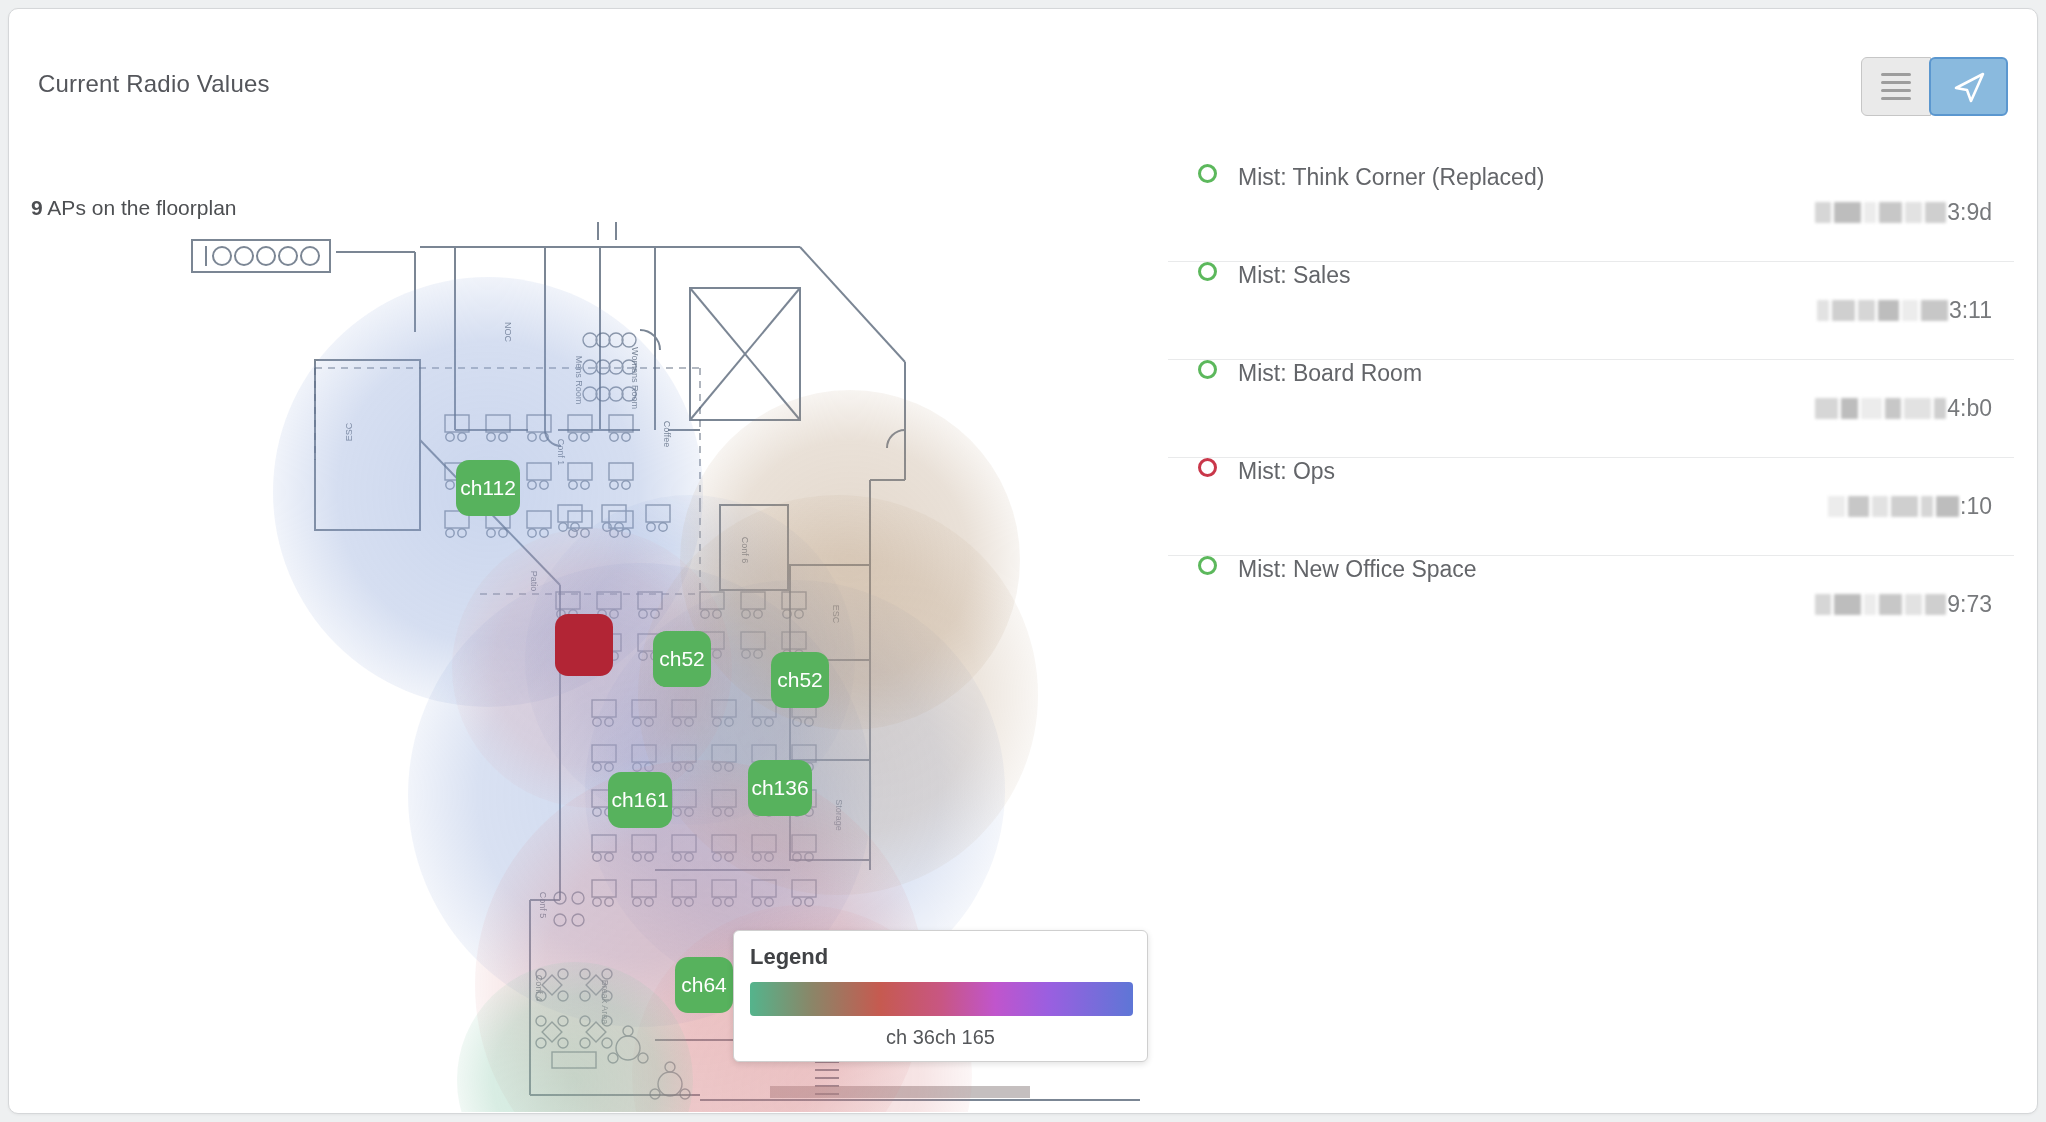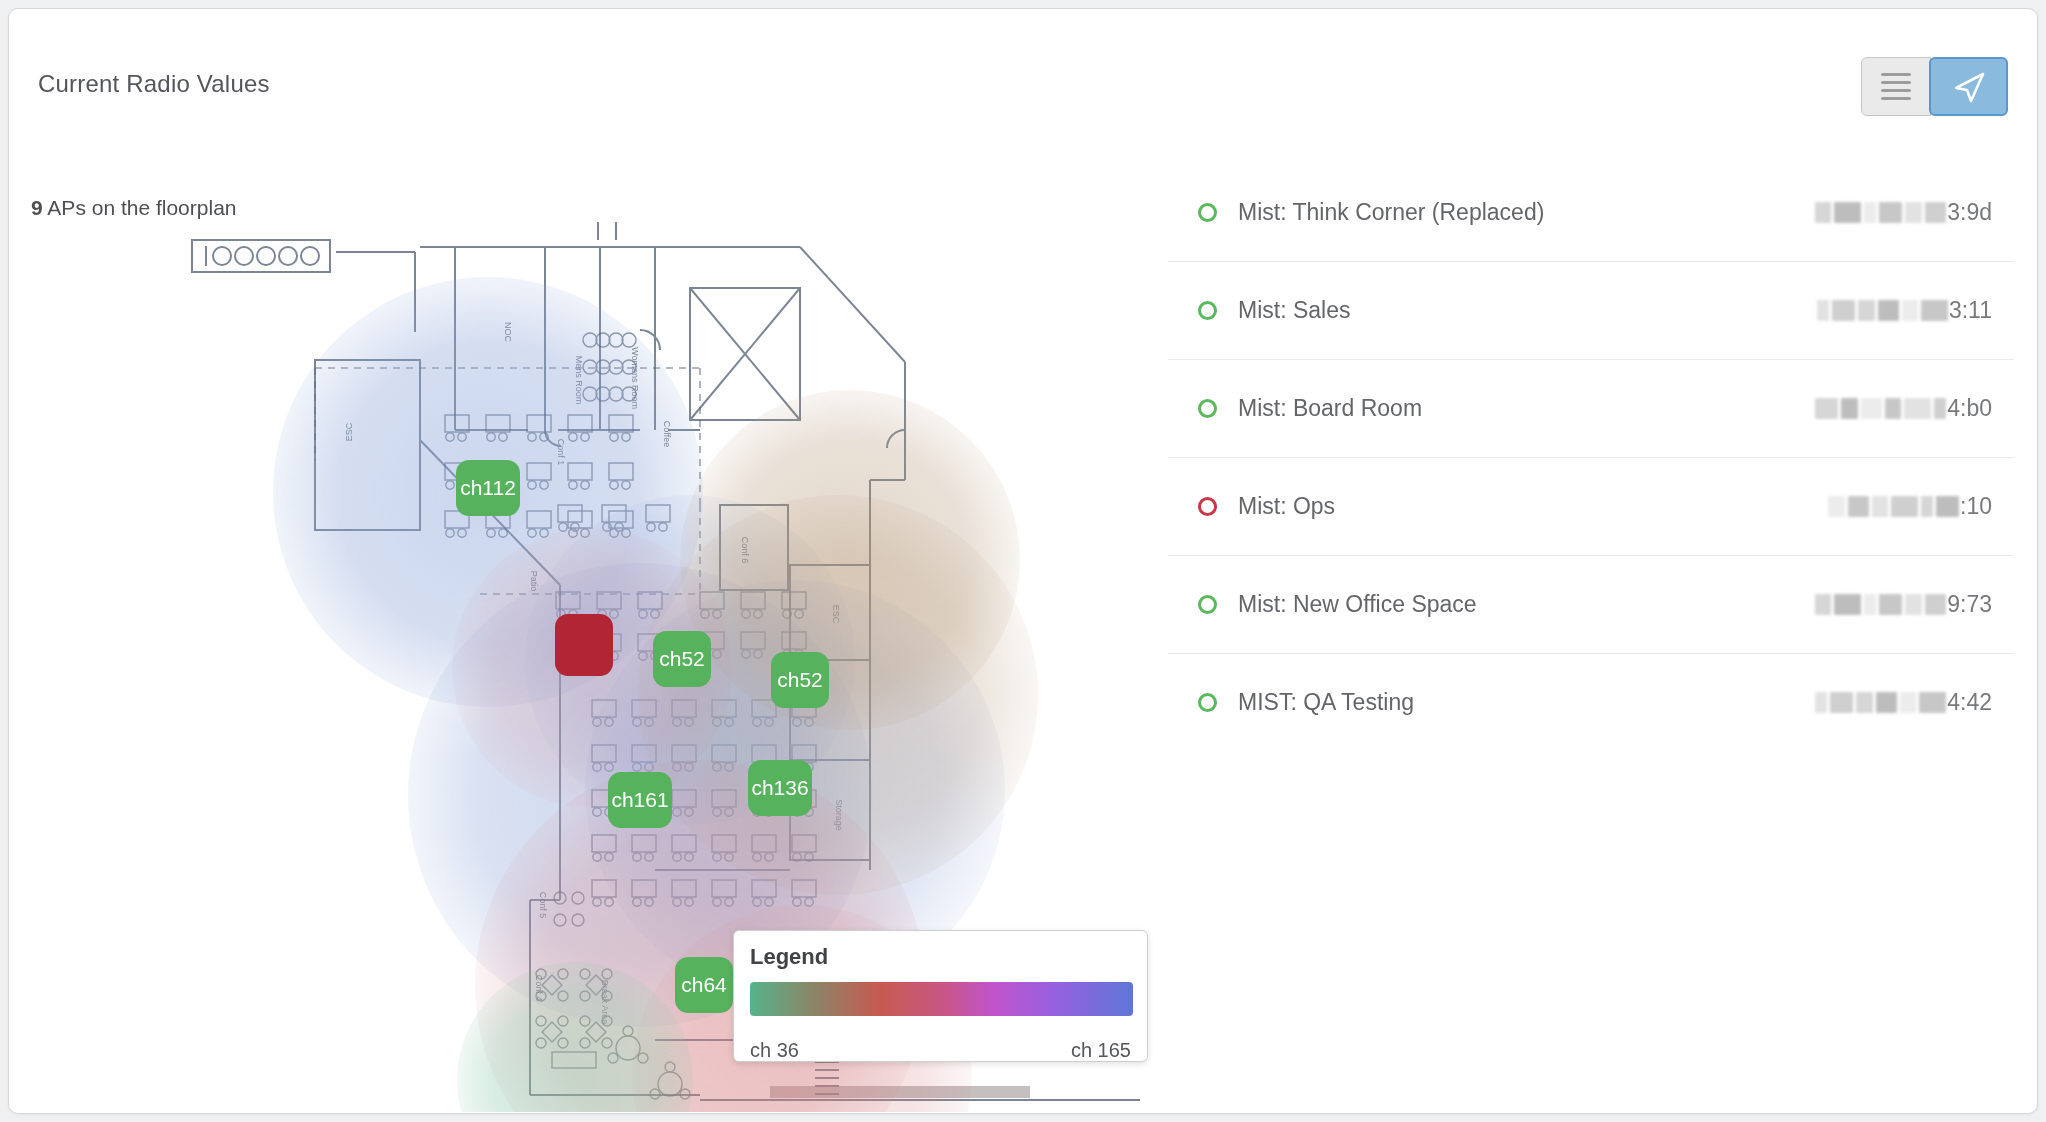--- a/index.html
+++ b/index.html
@@ -38,25 +38,25 @@
   .marker-text{fill:#ffffff;font-size:21px;font-family:"Liberation Sans",sans-serif;}
   
   .legend{
     position:absolute;left:733px;top:930px;width:415px;height:132px;box-sizing:border-box;
     background:#ffffff;border:1px solid #cfcfcf;border-radius:6px;
     box-shadow:0 2px 6px rgba(0,0,0,.12);padding:13px 16px;z-index:5;
   }
   .legend-title{font-size:22px;font-weight:bold;color:#404245;margin-bottom:12px;}
   .legend-bar{width:383px;height:34px;border-radius:4px;
     background:linear-gradient(90deg,#54b48c 0%,#8a8668 16%,#c65a50 34%,#c85683 50%,#c055cc 64%,#9a5fe0 78%,#5e76d6 100%);}
-  .legend-labels{display:flex;justify-content:space-between;margin-top:23px;font-size:20px;color:#55575a;}
+  .legend-labels{display:flex;justify-content:center;margin-top:10px;font-size:20px;color:#55575a;}
   
   .ap-list{position:absolute;left:1168px;top:164px;width:846px;z-index:4;}
   .ap-row{
-    height:97px;display:flex;align-items:center;border-bottom:1px solid #e9eaeb;cursor:pointer;
+    height:97px;display:flex;border-bottom:1px solid #e9eaeb;cursor:pointer;
   }
   .ap-row:last-child{border-bottom:none;}
   .status-ring{
     width:13px;height:13px;border-radius:50%;border:3.5px solid #5cb85c;
     margin-left:30px;flex:0 0 auto;background:transparent;
   }
   .status-ring.disconnected{border-color:#c9374a;}
   .ap-name{margin-left:21px;font-size:23px;color:#636569;white-space:nowrap;}
   .ap-mac{margin-left:auto;margin-right:22px;display:flex;align-items:center;}
   .mac-blur{display:flex;align-items:center;gap:3px;margin-right:1px;filter:blur(1.6px);}
@@ -529,28 +529,13 @@
           <i style="width: 16px; background: rgb(214, 214, 214);"></i>
           <i style="width: 27px; background: rgb(189, 189, 189);"></i>
           <i style="width: 12px; background: rgb(236, 236, 236);"></i>
           <i style="width: 23px; background: rgb(199, 199, 199);"></i>
           <i style="width: 17px; background: rgb(226, 226, 226);"></i>
           <i style="width: 21px; background: rgb(207, 207, 207);"></i>
         </span>
         <span class="mac-suffix">9:73</span>
       </span>
     </div>
-    <div class="ap-row">
-      <span class="status-ring"></span>
-      <span class="ap-name">MIST: QA Testing</span>
-      <span class="ap-mac">
-        <span class="mac-blur">
-          <i style="width: 12px; background: rgb(226, 226, 226);"></i>
-          <i style="width: 23px; background: rgb(207, 207, 207);"></i>
-          <i style="width: 17px; background: rgb(214, 214, 214);"></i>
-          <i style="width: 21px; background: rgb(189, 189, 189);"></i>
-          <i style="width: 16px; background: rgb(236, 236, 236);"></i>
-          <i style="width: 27px; background: rgb(199, 199, 199);"></i>
-        </span>
-        <span class="mac-suffix">4:42</span>
-      </span>
-    </div>
   </div>
 
 </body></html>

